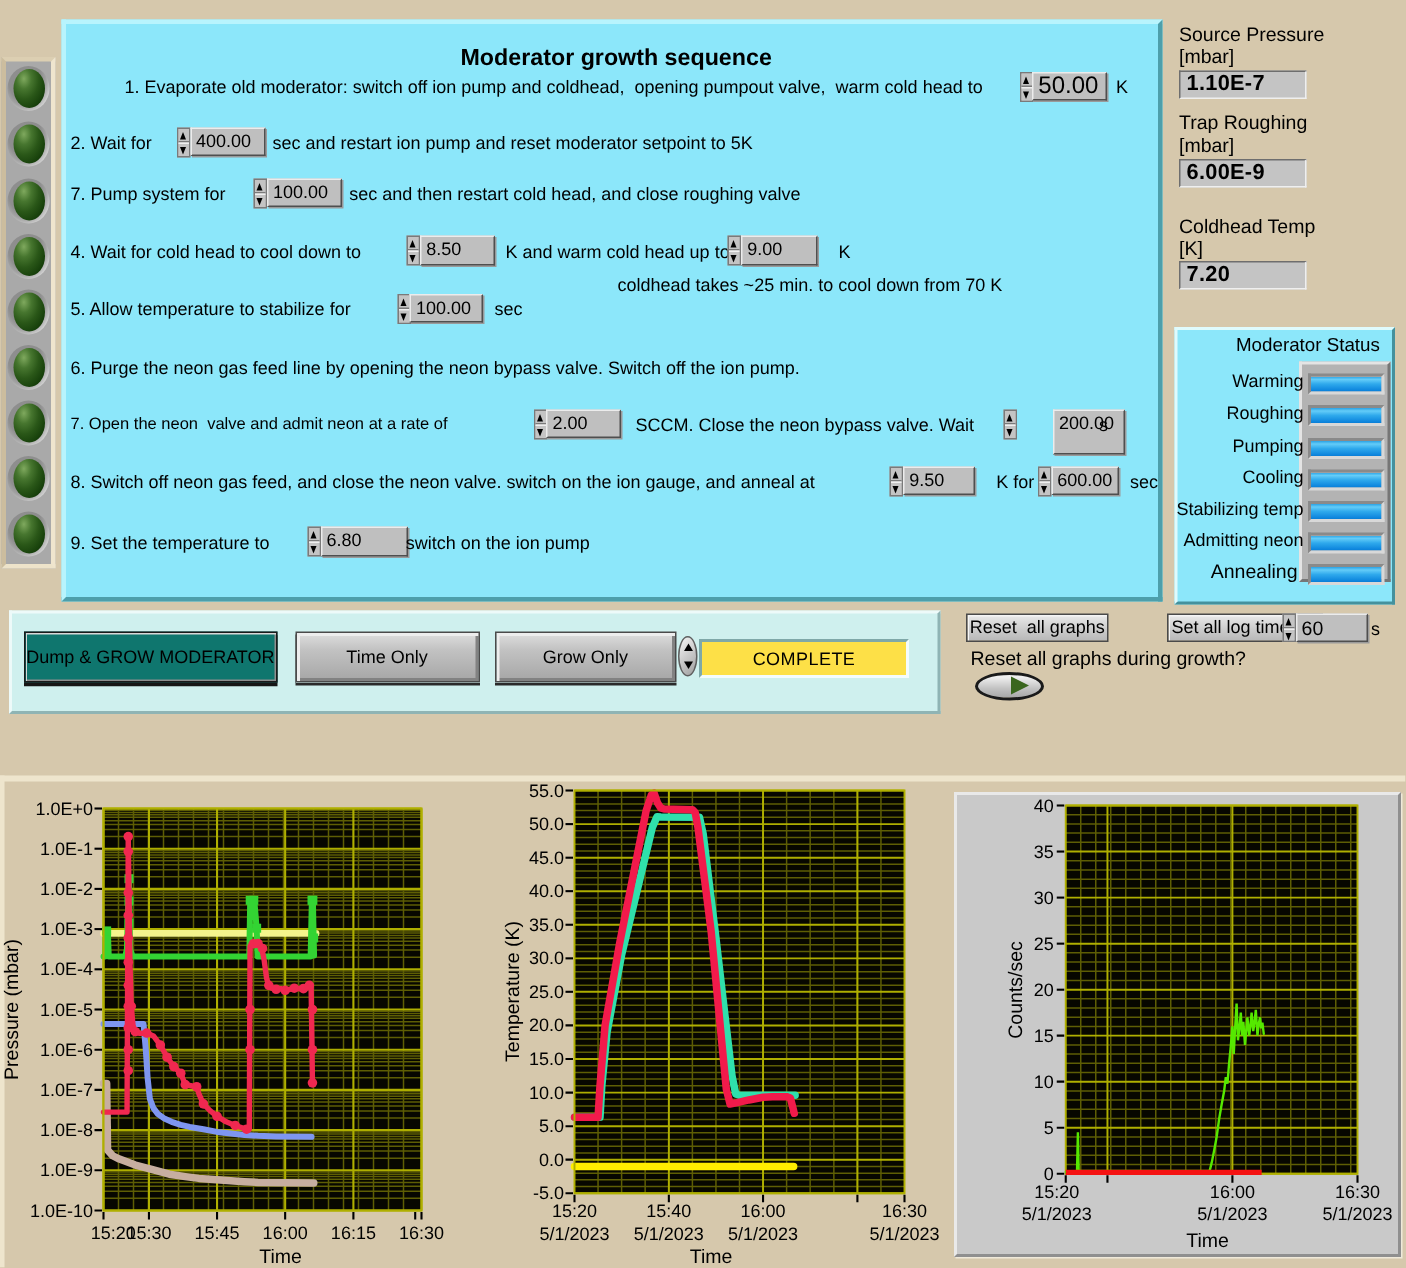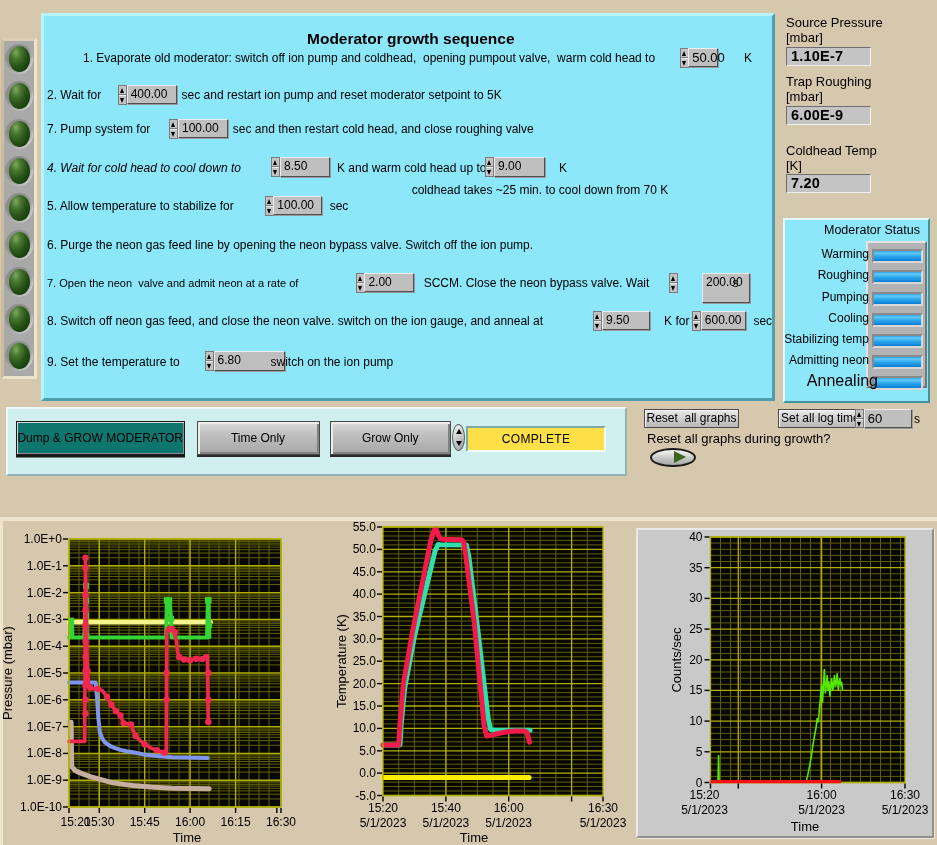--- a/index.html
+++ b/index.html
@@ -100,21 +100,21 @@
 <div class="t" style="left:307px;top:30px;font-size:15.5px;font-weight:bold">Moderator growth sequence</div>
 <div class="t" style="left:47px;top:49px;font-size:12px;margin-left:36px;">1. Evaporate old moderator: switch off ion pump and coldhead,&nbsp; opening pumpout valve,&nbsp; warm cold head to</div>
     <div class="spin" style="left:679.5px;top:47.5px;height:20px">
       <div class="sc">
         <div class="tu"></div>
       </div>
       <div class="sc scb">
         <div class="td"></div>
       </div>
     </div>
-    <div class="nbox" style="left:688.2px;top:47.5px;width:30px;height:19.5px;font-size:13px">50.00</div>
+    <div class="nbox" style="left:688.2px;top:47.5px;width:50px;height:19.5px;font-size:16px">50.00</div>
     <div class="t" style="left:744px;top:49px;font-size:12px;">K</div>
 <div class="t" style="left:47px;top:86.4px;font-size:12px;">2. Wait for</div>
     <div class="spin" style="left:118px;top:84.9px;height:20px">
       <div class="sc">
         <div class="tu"></div>
       </div>
       <div class="sc scb">
         <div class="td"></div>
       </div>
     </div>
@@ -124,21 +124,21 @@
     <div class="spin" style="left:169.3px;top:118.5px;height:20px">
       <div class="sc">
         <div class="tu"></div>
       </div>
       <div class="sc scb">
         <div class="td"></div>
       </div>
     </div>
     <div class="nbox" style="left:178.0px;top:118.5px;width:49.5px;height:19.5px;font-size:12px">100.00</div>
     <div class="t" style="left:232.8px;top:120px;font-size:12px;">sec and then restart cold head, and close roughing valve</div>
-<div class="t" style="left:47px;top:158.5px;font-size:12px;font-style:italic;">4. Wait for cold head to cool down to</div>
+<div class="t" style="left:47px;top:158.5px;font-size:12px;">4. Wait for cold head to cool down to</div>
     <div class="spin" style="left:271.4px;top:157.0px;height:20px">
       <div class="sc">
         <div class="tu"></div>
       </div>
       <div class="sc scb">
         <div class="td"></div>
       </div>
     </div>
     <div class="nbox" style="left:280.09999999999997px;top:157.0px;width:50.4px;height:19.5px;font-size:12px">8.50</div>
     <div class="t" style="left:337px;top:158.5px;font-size:12px;">K and warm cold head up to</div>
@@ -209,21 +209,21 @@
     <div class="t" style="left:753.4px;top:312.4px;font-size:12px;">sec</div>
 <div class="t" style="left:47px;top:352.8px;font-size:12px;">9. Set the temperature to</div>
     <div class="spin" style="left:204.9px;top:351.3px;height:20px">
       <div class="sc">
         <div class="tu"></div>
       </div>
       <div class="sc scb">
         <div class="td"></div>
       </div>
     </div>
-    <div class="nbox" style="left:213.6px;top:351.3px;width:71px;height:19.5px;font-size:12px">6.80</div>
+    <div class="nbox" style="left:213.6px;top:351.3px;width:58px;height:19.5px;font-size:12px">6.80</div>
     <div class="t" style="left:270.5px;top:352.8px;font-size:12px;">switch on the ion pump</div>
 <div class="t" style="left:786px;top:14px;font-size:13px;">Source Pressure</div>
 <div class="t" style="left:786px;top:29px;font-size:13px;">[mbar]</div>
 <div class="dbox" style="left:786px;top:47px">1.10E-7</div>
 <div class="t" style="left:786px;top:73px;font-size:13px;">Trap Roughing</div>
 <div class="t" style="left:786px;top:88px;font-size:13px;">[mbar]</div>
 <div class="dbox" style="left:786px;top:106px">6.00E-9</div>
 <div class="t" style="left:786px;top:142px;font-size:13px;">Coldhead Temp</div>
 <div class="t" style="left:786px;top:157px;font-size:13px;">[K]</div>
 <div class="dbox" style="left:786px;top:174px">7.20</div>
@@ -235,21 +235,21 @@
 <div class="t" style="right:68px;top:266.3px;font-size:12px">Roughing</div>
 <div class="bar" style="top:291.5px"></div>
 <div class="t" style="right:68px;top:287.5px;font-size:12px">Pumping</div>
 <div class="bar" style="top:312.6px"></div>
 <div class="t" style="right:68px;top:308.6px;font-size:12px">Cooling</div>
 <div class="bar" style="top:333.8px"></div>
 <div class="t" style="right:68px;top:329.8px;font-size:12px">Stabilizing temp</div>
 <div class="bar" style="top:354.9px"></div>
 <div class="t" style="right:68px;top:350.9px;font-size:12px">Admitting neon</div>
 <div class="bar" style="top:376.1px"></div>
-<div class="t" style="right:59px;top:372.1px;font-size:16px">Annealing</div>
+<div class="t" style="right:72px;top:372.1px;font-size:13px">Annealing</div>
 <div class="bigbtn pressed" style="left:15.5px;top:420.5px;width:169.5px">Dump &amp; GROW MODERATOR</div>
 <div class="bigbtn" style="left:196.5px;top:420.5px;width:123px">Time Only</div>
 <div class="bigbtn" style="left:330px;top:420.5px;width:120.5px">Grow Only</div>
 <div class="ovalspin"></div>
 <div class="t" style="left:455.5px;top:429px;width:0;height:0;border-left:3px solid transparent;border-right:3px solid transparent;border-bottom:5px solid #000"></div>
 <div class="t" style="left:455.5px;top:441px;width:0;height:0;border-left:3px solid transparent;border-right:3px solid transparent;border-top:5px solid #000"></div>
 <div class="complete">COMPLETE</div>
 <div class="smbtn" style="left:644px;top:409px;width:95px">Reset&nbsp; all graphs</div>
 <div class="smbtn" style="left:778px;top:409px;width:104px">Set all log times to</div>
 <div class="spin" style="left:855px;top:409px;height:19px">

